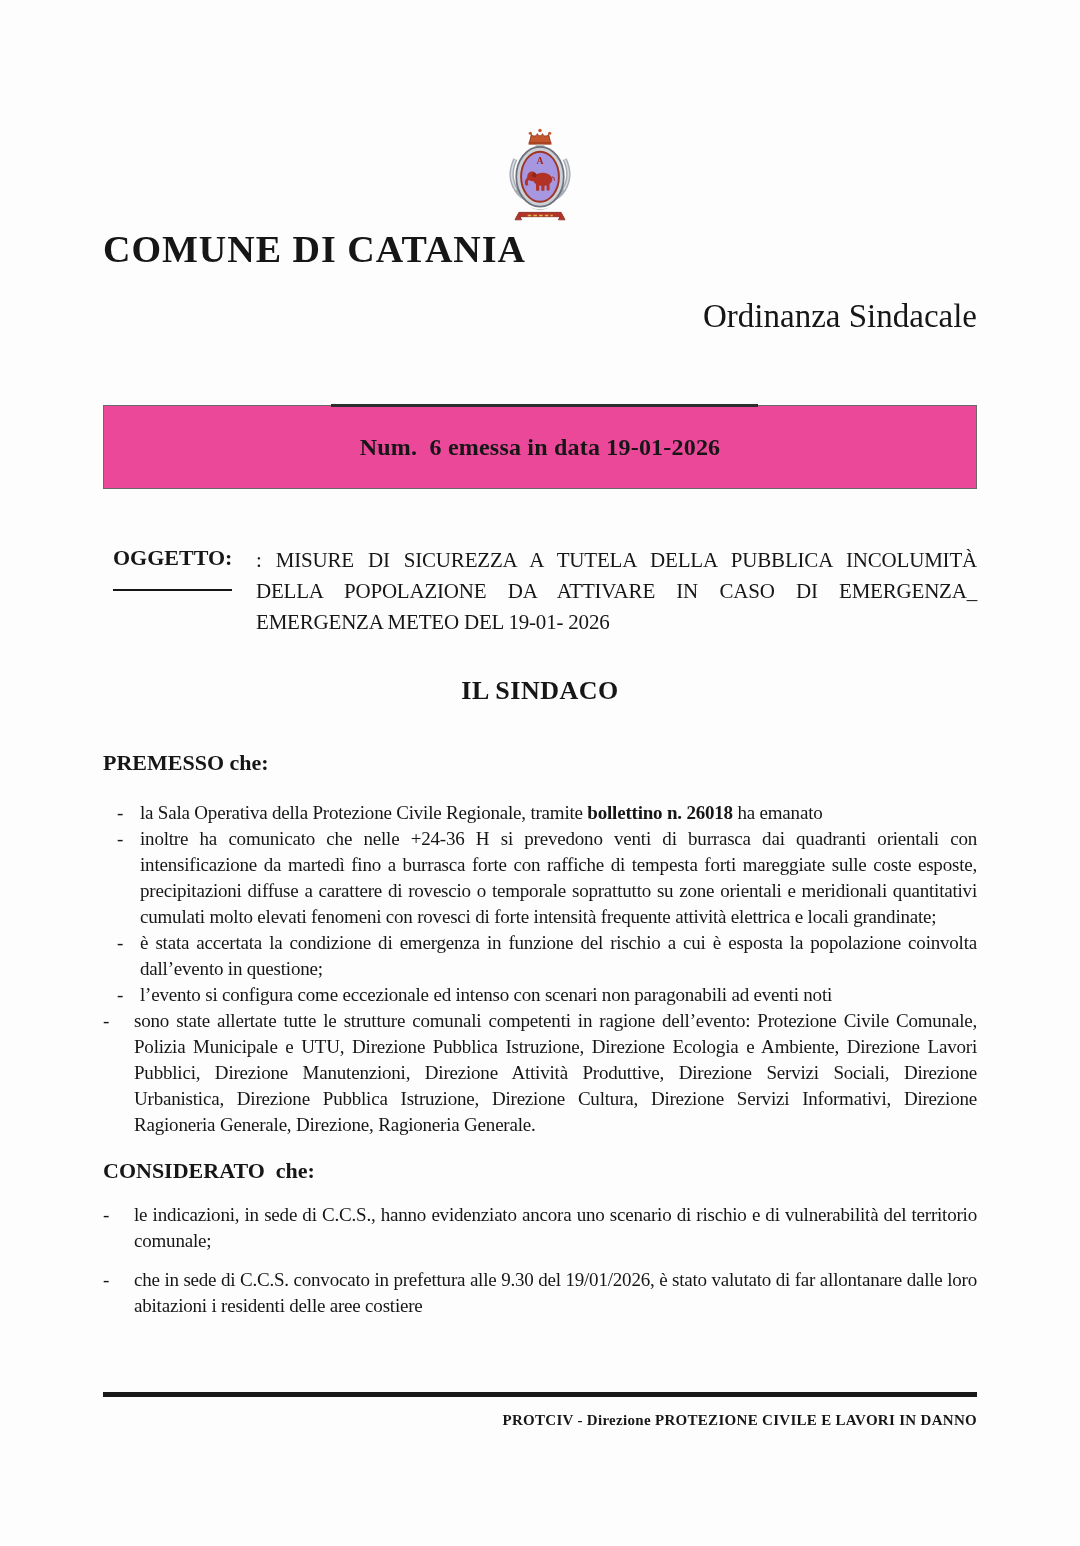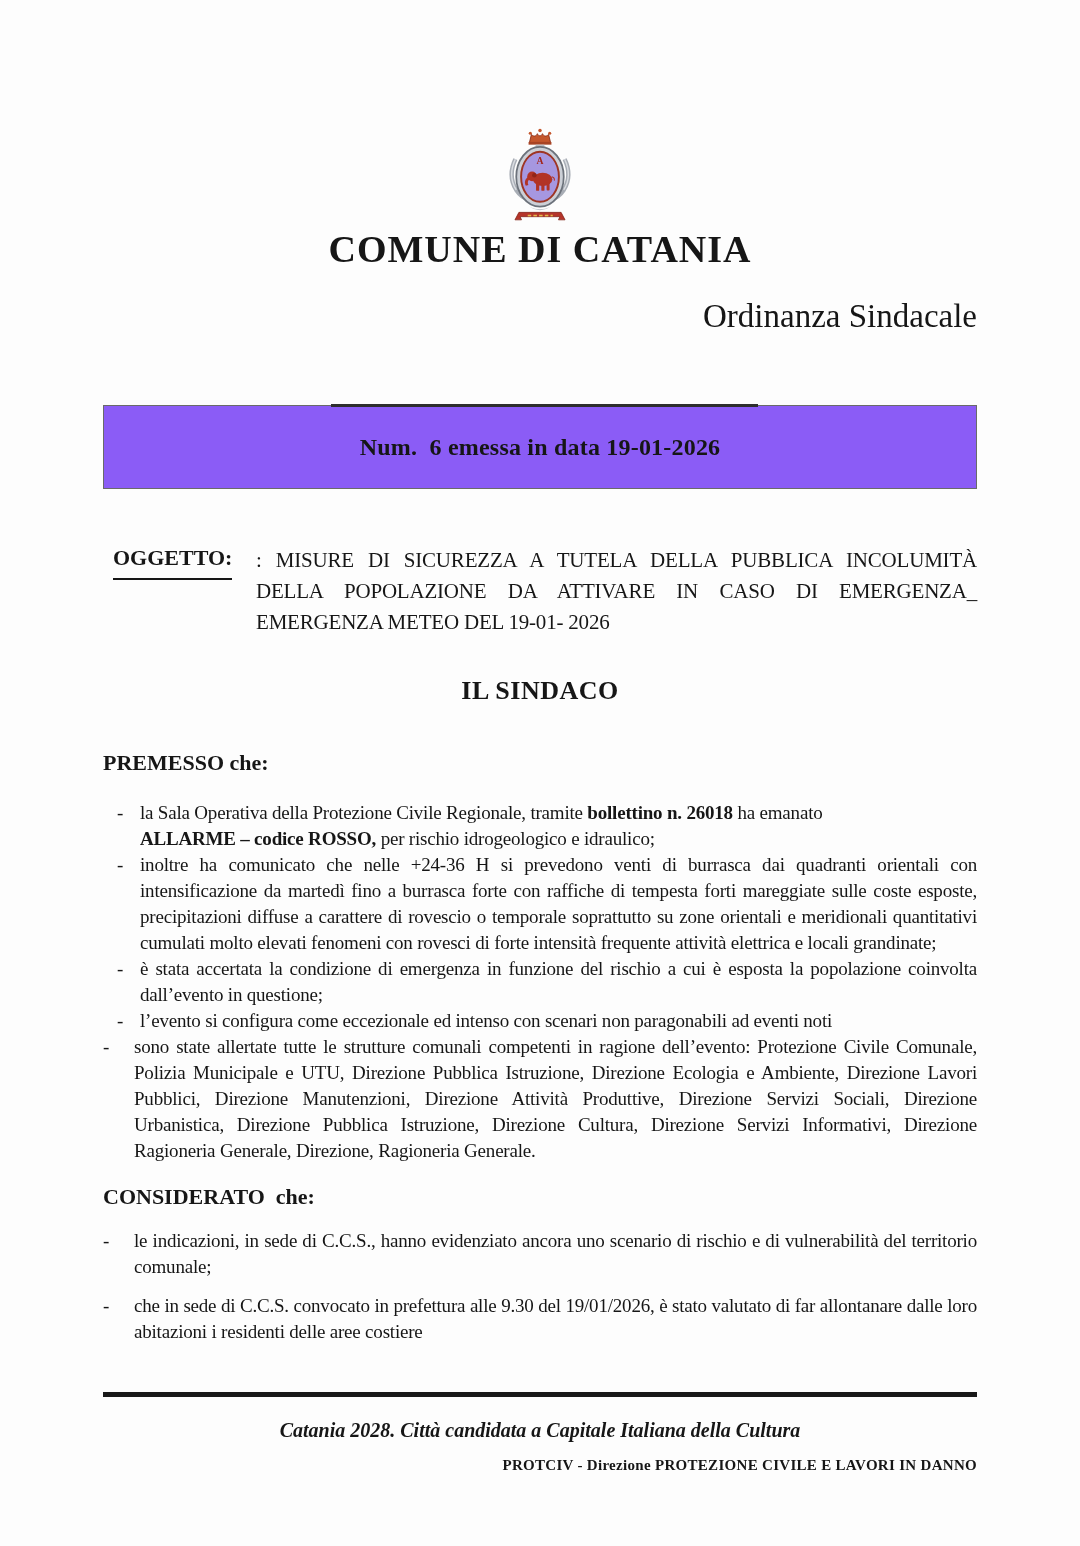--- a/index.html
+++ b/index.html
@@ -5,33 +5,33 @@
   html,body{margin:0;padding:0;}
   body{
     width:1080px;height:1546px;background:#fdfdfd;overflow:hidden;
     font-family:"Liberation Serif","DejaVu Serif",serif;color:#161616;
   }
   .page{position:relative;height:1546px;padding:0 103px;box-sizing:border-box;}
 
   
   .crest-wrap{display:flex;justify-content:center;padding-top:124px;}
   .crest-svg{width:94px;height:102px;}
-  .doc-title{text-align:center;font-weight:700;font-size:38px;line-height:42px;letter-spacing:1px;margin-top:2px;}
+  .doc-title{text-align:left;font-weight:700;font-size:38px;line-height:42px;letter-spacing:1px;margin-top:2px;}
   .doc-subtitle{text-align:right;font-size:33px;line-height:45px;margin-top:24px;}
 
   
   .numbox{position:relative;margin-top:66px;height:82px;border:1.6px solid #6a6a6a;
-          display:flex;align-items:center;justify-content:center;background:#8b5cf6;}
+          display:flex;align-items:center;justify-content:center;background:#ec4899;}
   .numbox-topline{position:absolute;top:-2px;left:26%;width:49%;height:3px;background:#2e2e2e;}
   .numbox-text{font-weight:700;font-size:24px;white-space:pre-wrap;letter-spacing:.2px;}
 
   
   .subject{display:flex;margin-top:56px;padding-left:10px;}
   .subject-label{flex:0 0 143px;font-weight:700;font-size:22px;}
-  .subject-label span{border-bottom:2.5px solid #161616;padding-bottom:8px;}
+  .subject-label span{border-bottom:2.5px solid #161616;padding-bottom:19px;}
   .subject-lines{flex:1;font-size:21px;line-height:31px;letter-spacing:-.2px;}
   .sline.j{text-align:justify;text-align-last:justify;}
 
   
   .role-heading{text-align:center;font-weight:700;font-size:26px;line-height:30px;margin-top:38px;letter-spacing:.5px;font-family:Liberation Serif, serif;}
   .sec-heading{font-weight:700;font-size:22px;line-height:26px;margin-top:44px;white-space:pre-wrap;}
 
   
   .list{margin-top:24px;font-size:19px;line-height:26px;letter-spacing:-.2px;}
   .li{display:flex;}
@@ -126,21 +126,20 @@
 
   <div class="role-heading">IL SINDACO</div>
 
   <div class="sec-heading">PREMESSO che:</div>
 
   <div class="list">
     <div class="li inner">
       <span class="dash">-</span>
       <div class="li-text">
         <div><span>la Sala Operativa della Protezione Civile Regionale, tramite </span><b>bollettino n. 26018</b><span> ha emanato</span></div>
-        <div><b>ALLARME – codice ROSSO,</b><span> per rischio idrogeologico e idraulico;</span></div>
       </div>
     </div>
     <div class="li inner">
       <span class="dash">-</span>
       <div class="li-text just"><span>inoltre ha comunicato che nelle +24-36 H si prevedono venti di burrasca dai quadranti orientali con intensificazione da martedì fino a burrasca forte con raffiche di tempesta forti mareggiate sulle coste esposte, precipitazioni diffuse a carattere di rovescio o temporale soprattutto su zone orientali e meridionali quantitativi cumulati molto elevati fenomeni con rovesci di forte intensità frequente attività elettrica e locali grandinate;</span></div>
     </div>
     <div class="li inner">
       <span class="dash">-</span>
       <div class="li-text just"><span>è stata accertata la condizione di emergenza in funzione del rischio a cui è esposta la popolazione coinvolta dall’evento in questione;</span></div>
     </div>
@@ -162,17 +161,16 @@
       <div class="li-text just"><span>le indicazioni, in sede di C.C.S., hanno evidenziato ancora uno scenario di rischio e di vulnerabilità del territorio comunale;</span></div>
     </div>
     <div class="li outer">
       <span class="dash">-</span>
       <div class="li-text just"><span>che in sede di C.C.S. convocato in prefettura alle 9.30 del 19/01/2026, è stato valutato di far allontanare dalle loro abitazioni i residenti delle aree costiere</span></div>
     </div>
   </div>
 
   <div class="footer">
     <div class="footer-rule"></div>
-    <div class="footer-candidacy">Catania 2028. Città candidata a Capitale Italiana della Cultura</div>
     <div class="footer-department">PROTCIV - Direzione PROTEZIONE CIVILE E LAVORI IN DANNO</div>
   </div>
 
 </div>
 
 </body></html>

